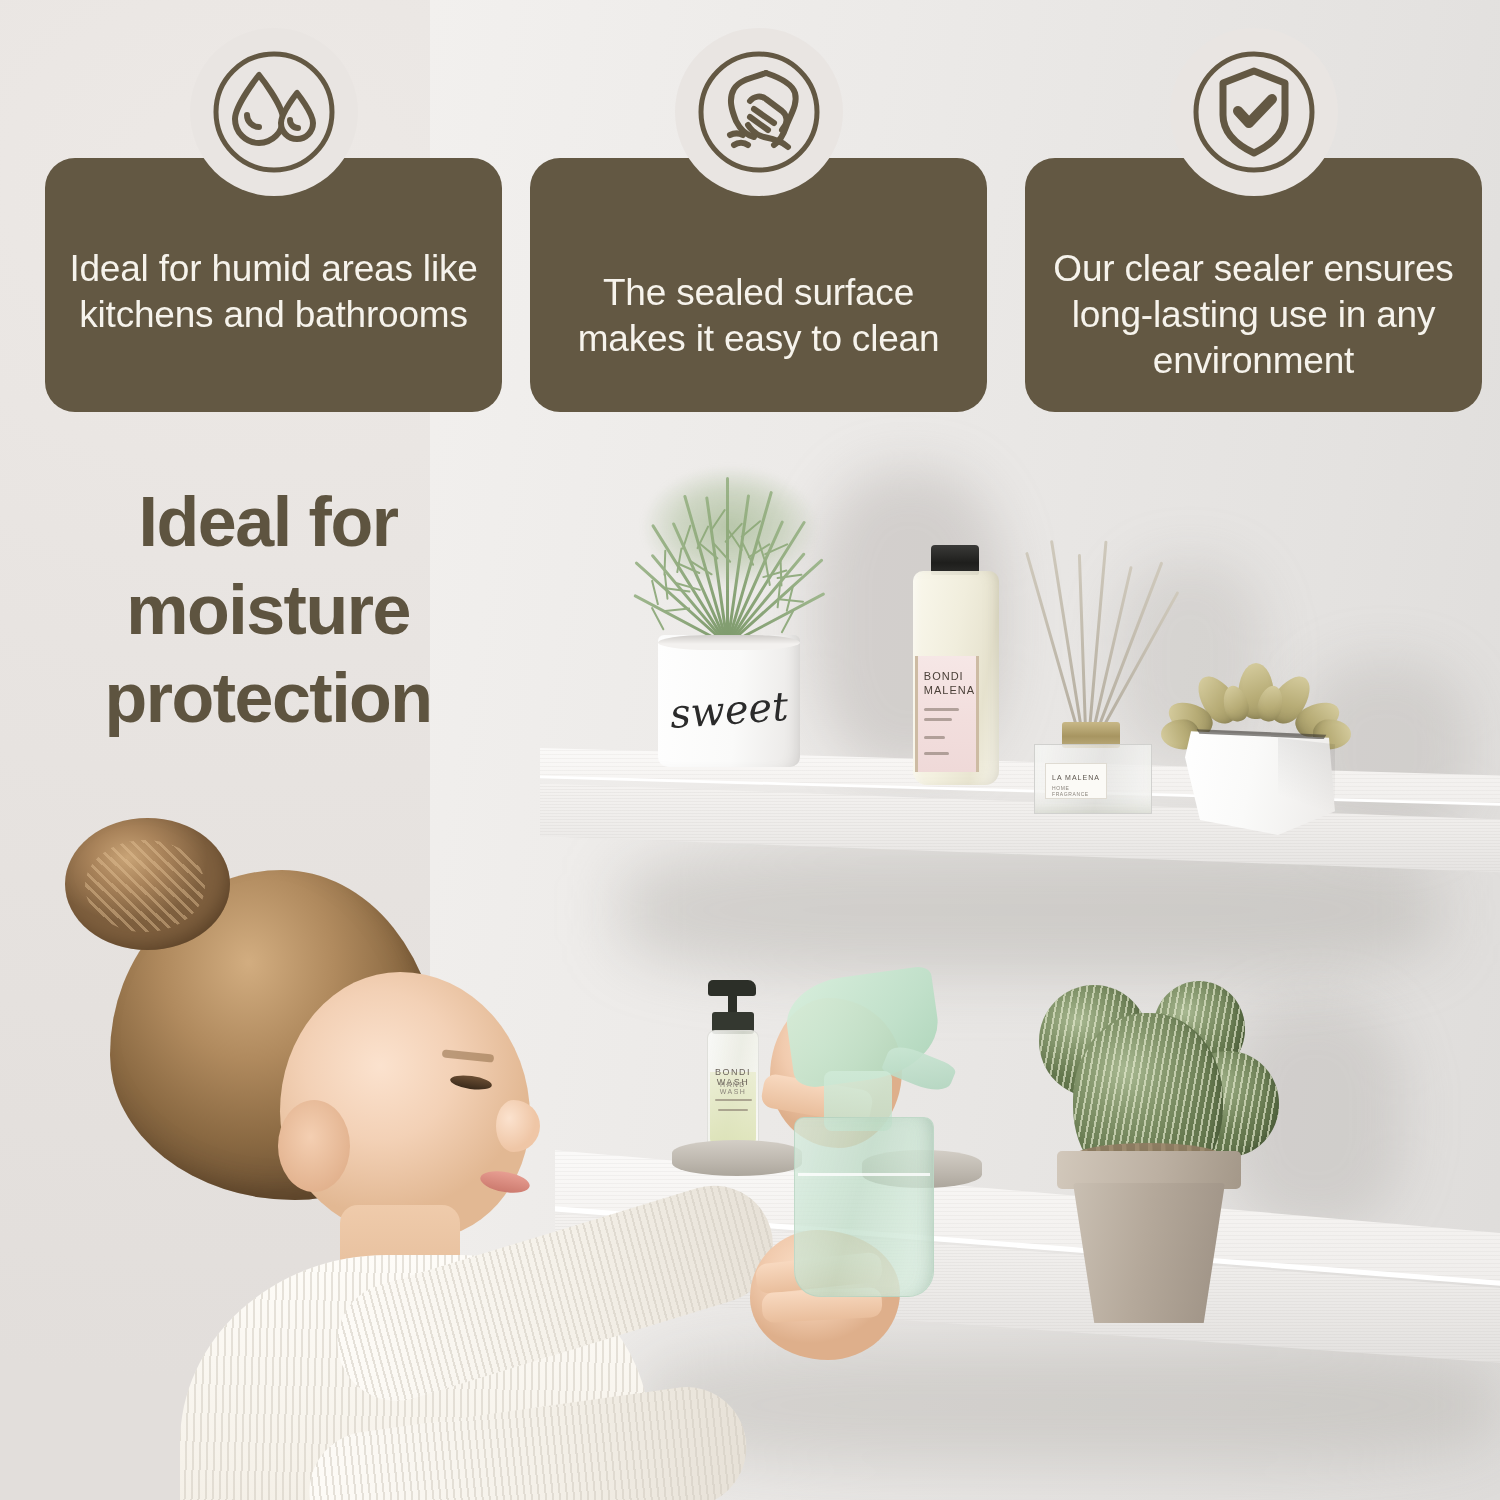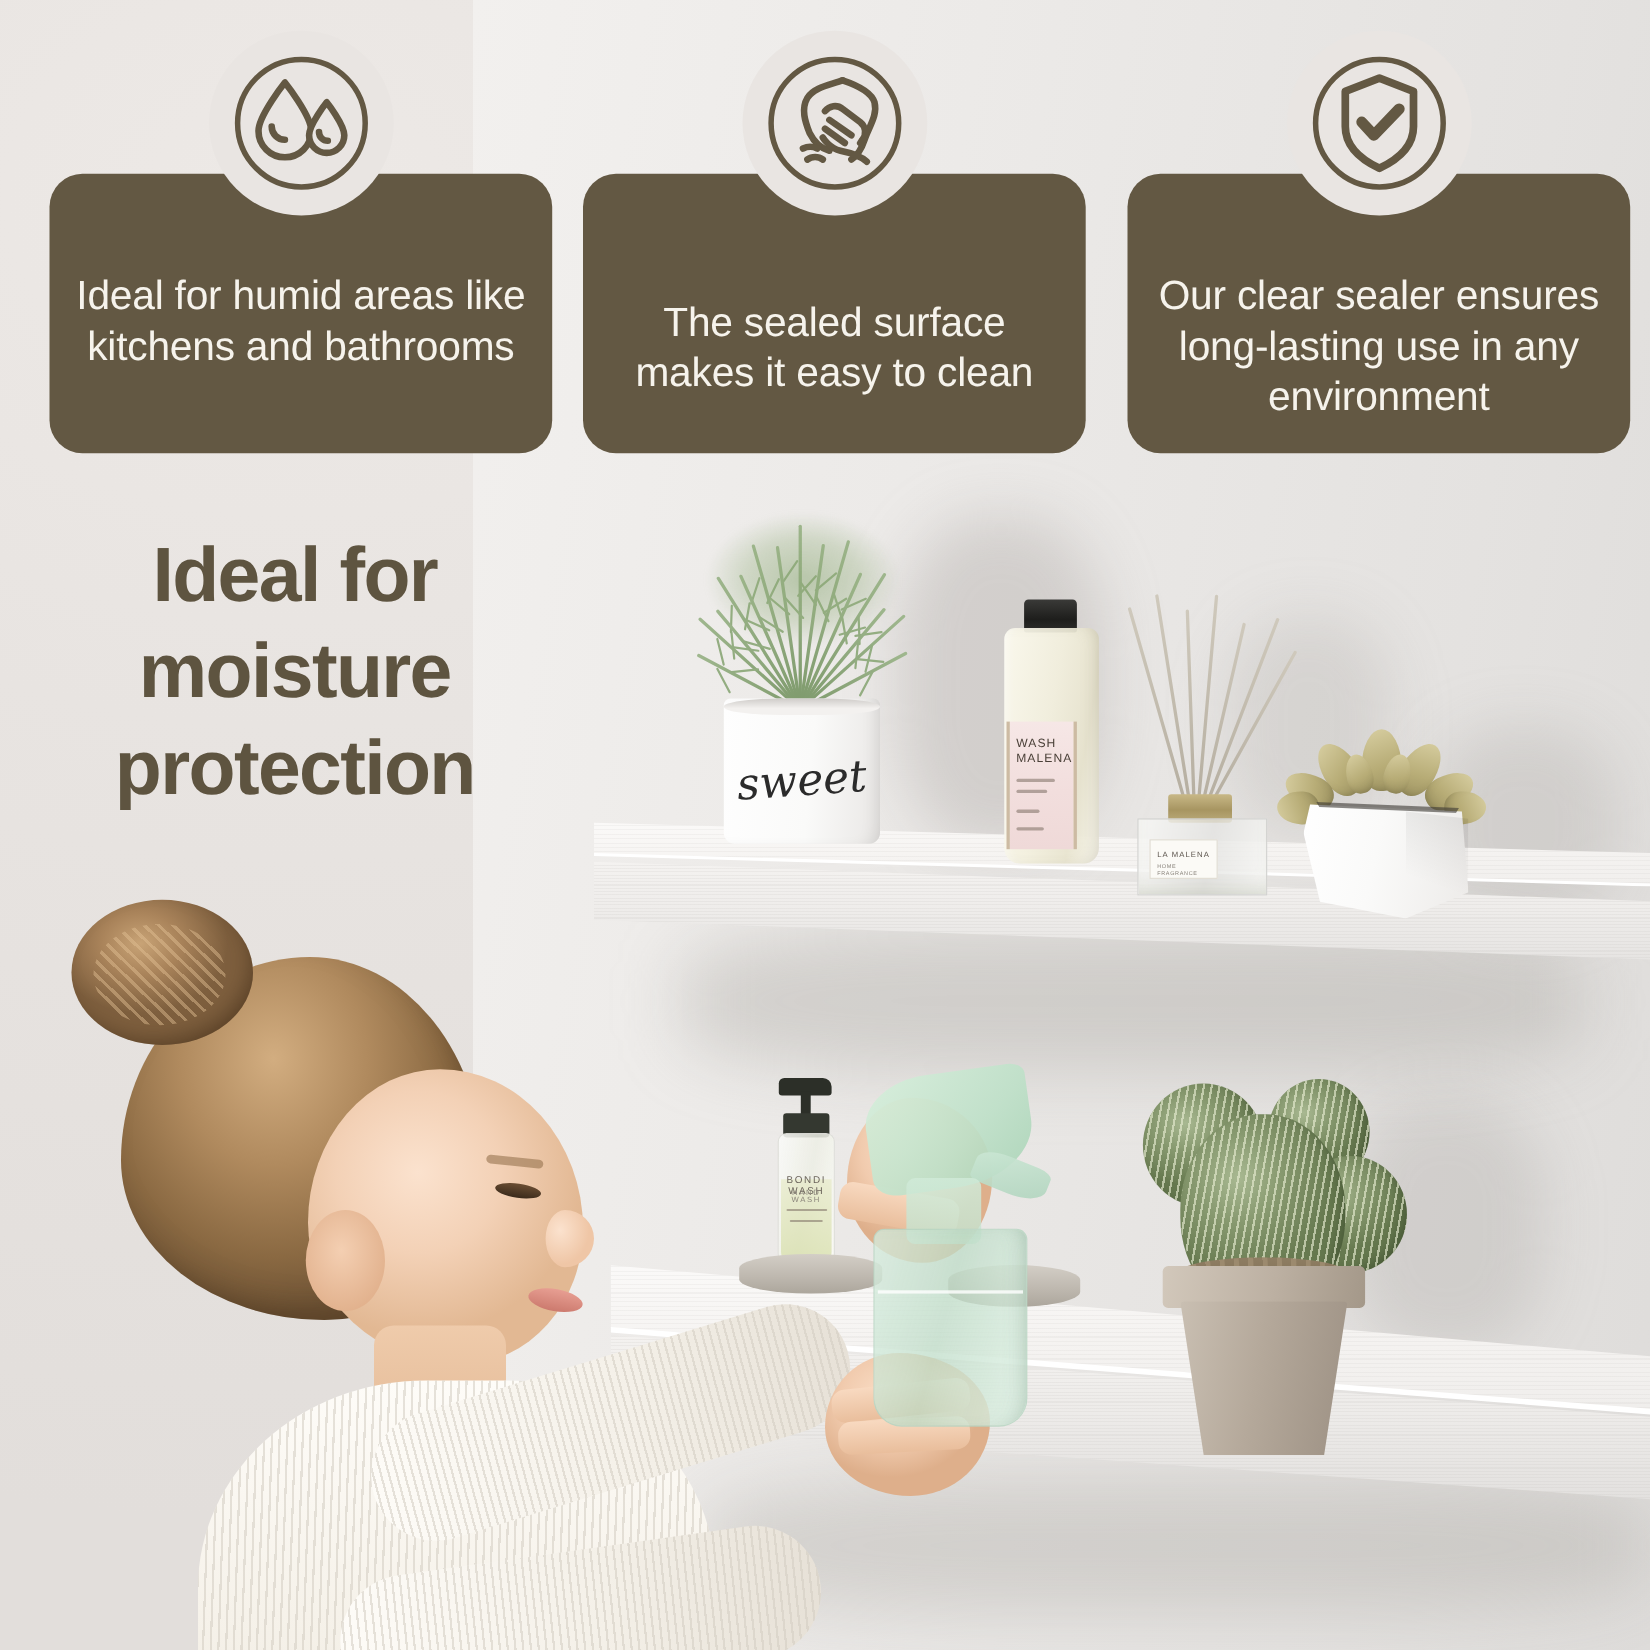--- a/index.html
+++ b/index.html
@@ -364,21 +364,21 @@
     <div class="pot-sweet" style="position:absolute;left:58px;top:195px;width:142px;height:132px;">
       <div class="pot-rim"></div>
       <div class="pot-script">sweet</div>
     </div>
   </div>
 
   <div class="obj" style="left:905px;top:545px;width:100px;height:240px;">
     <div class="bottle-cap" style="position:absolute;left:26px;top:0;width:48px;height:30px;"></div>
     <div class="bottle-body" style="position:absolute;left:8px;top:26px;width:86px;height:214px;">
       <div class="bottle-label" style="left:2px;top:85px;width:64px;height:116px;">
-        <div class="lbl-title" style="top:14px;">WASH</div>
+        <div class="lbl-title" style="top:14px;">BONDI</div>
         <div class="lbl-title" style="top:28px;">MALENA</div>
         <div class="lbl-line" style="top:52px;width:60%;"></div>
         <div class="lbl-line" style="top:62px;width:48%;"></div>
         <div class="lbl-line" style="top:80px;width:36%;"></div>
         <div class="lbl-line" style="top:96px;width:44%;"></div>
       </div>
     </div>
   </div>
 
   <div class="obj" style="left:1010px;top:530px;width:170px;height:265px;">

